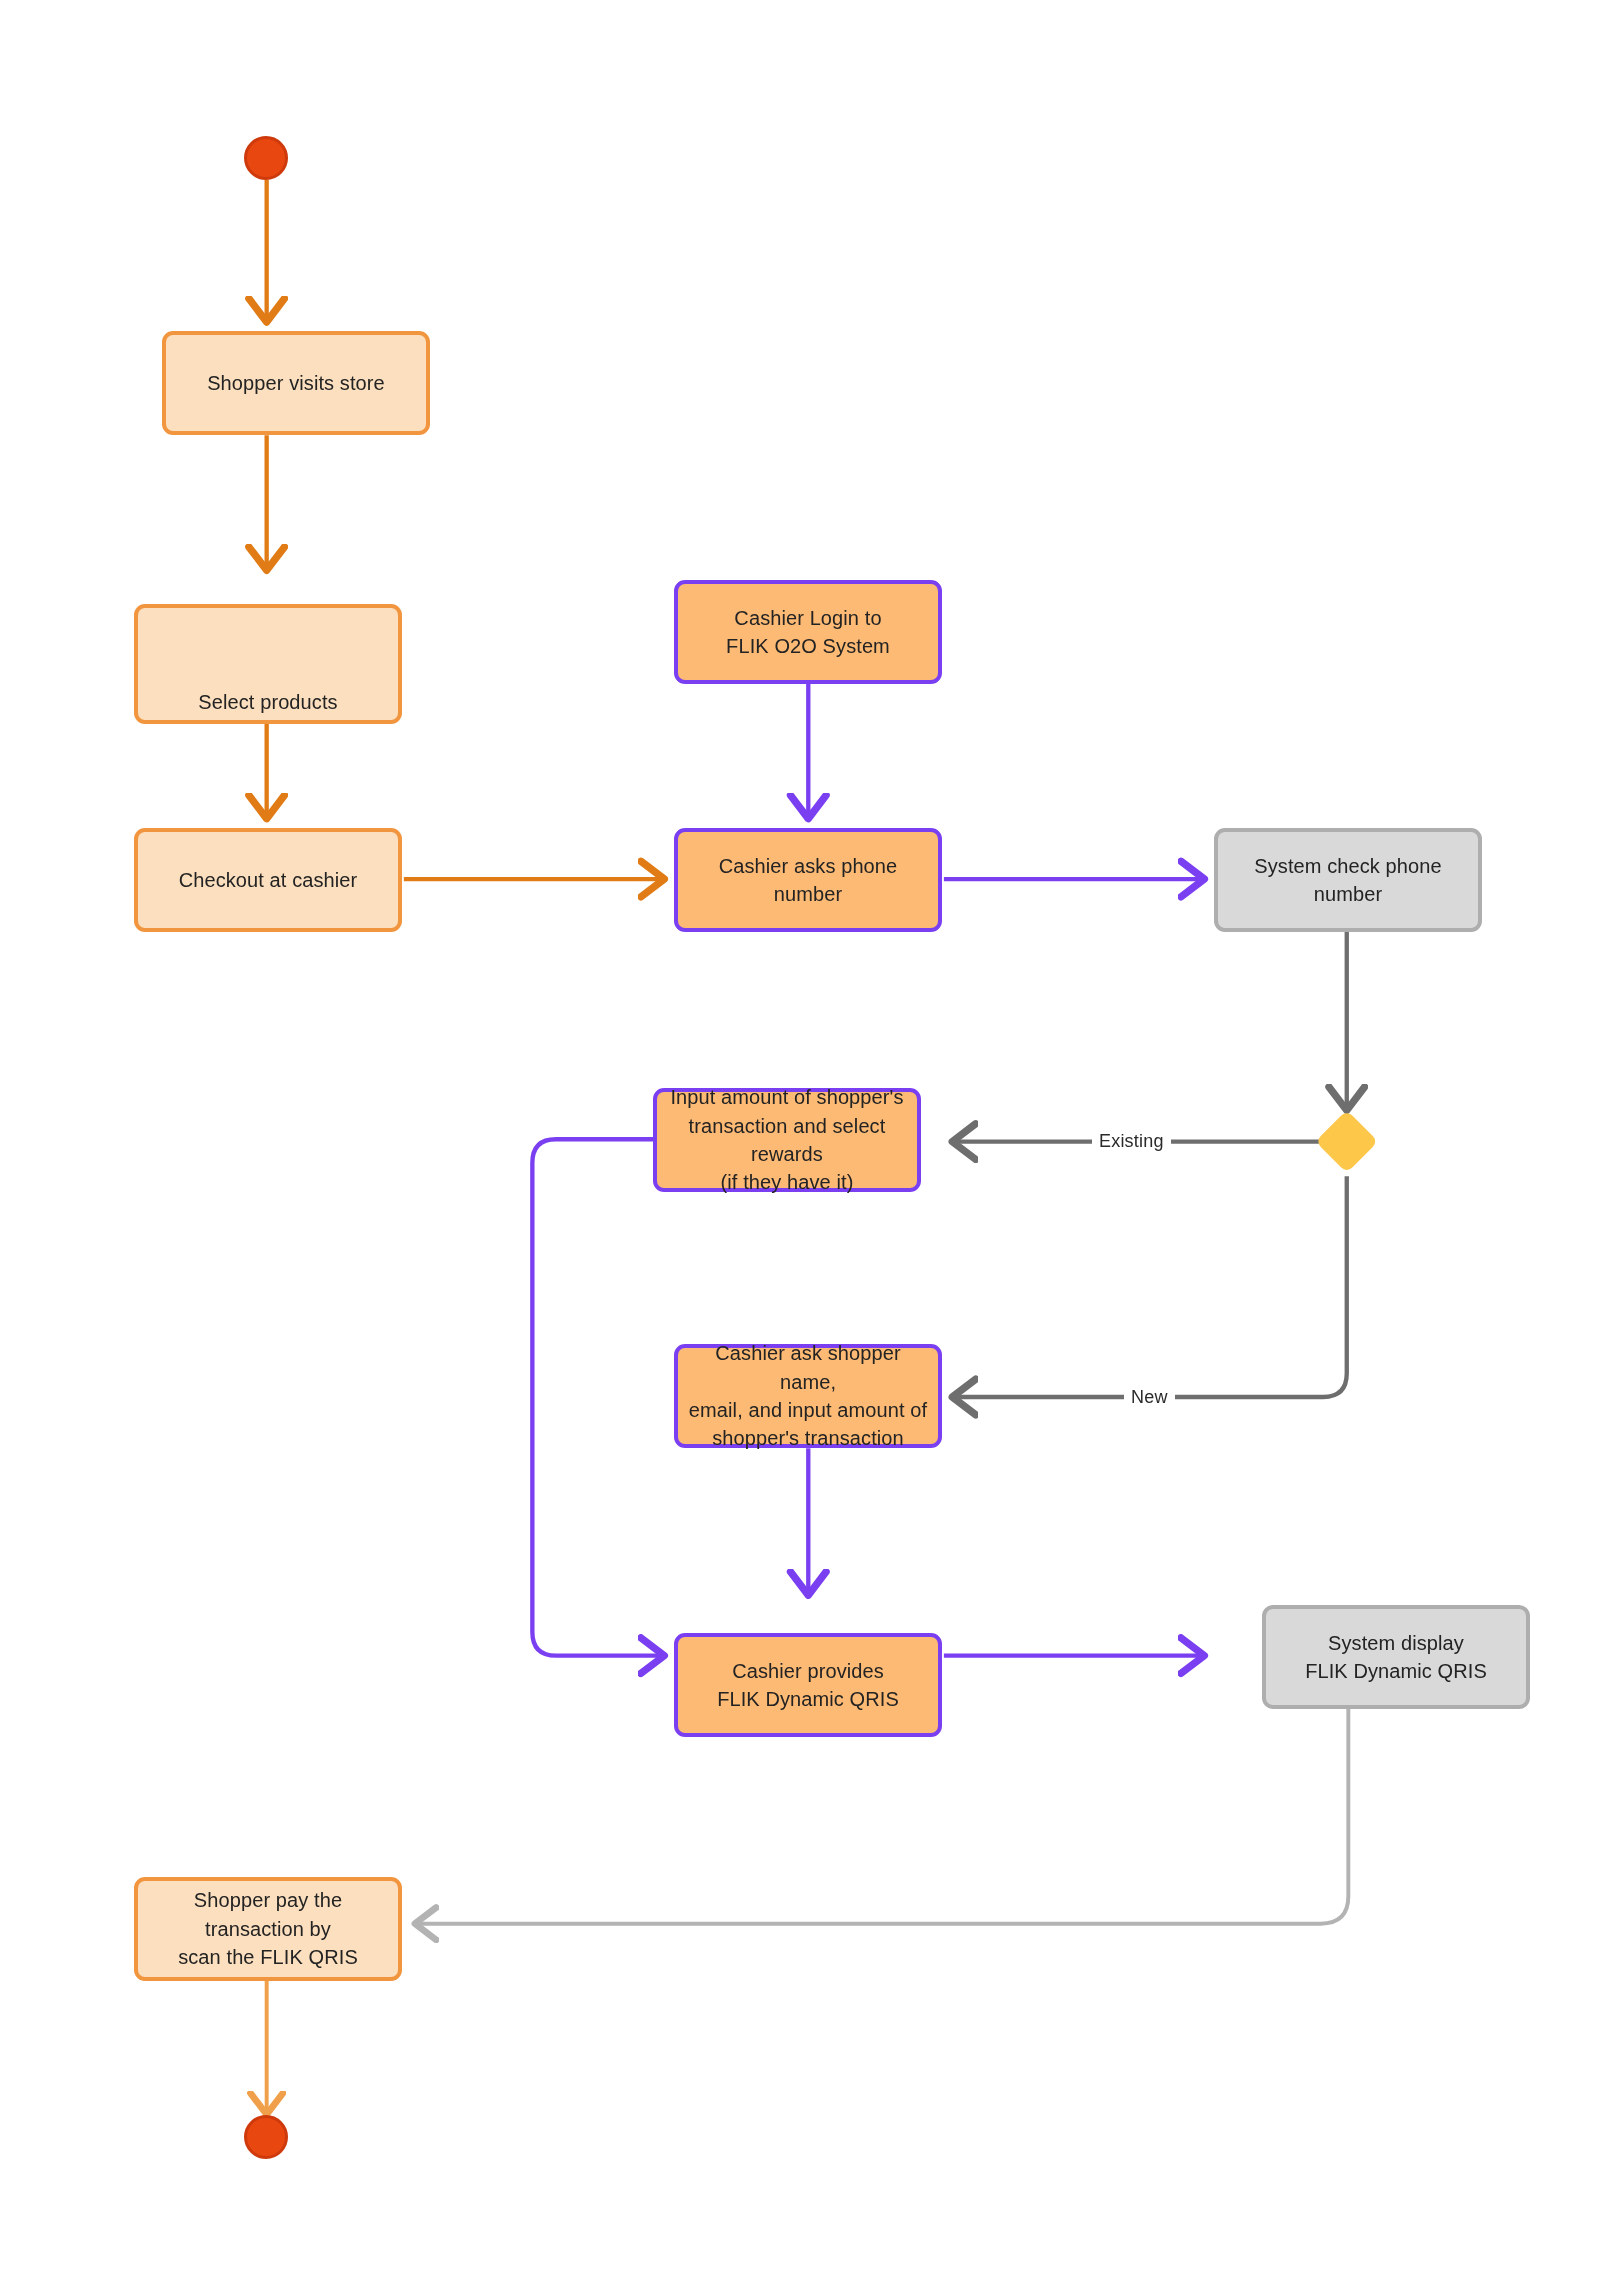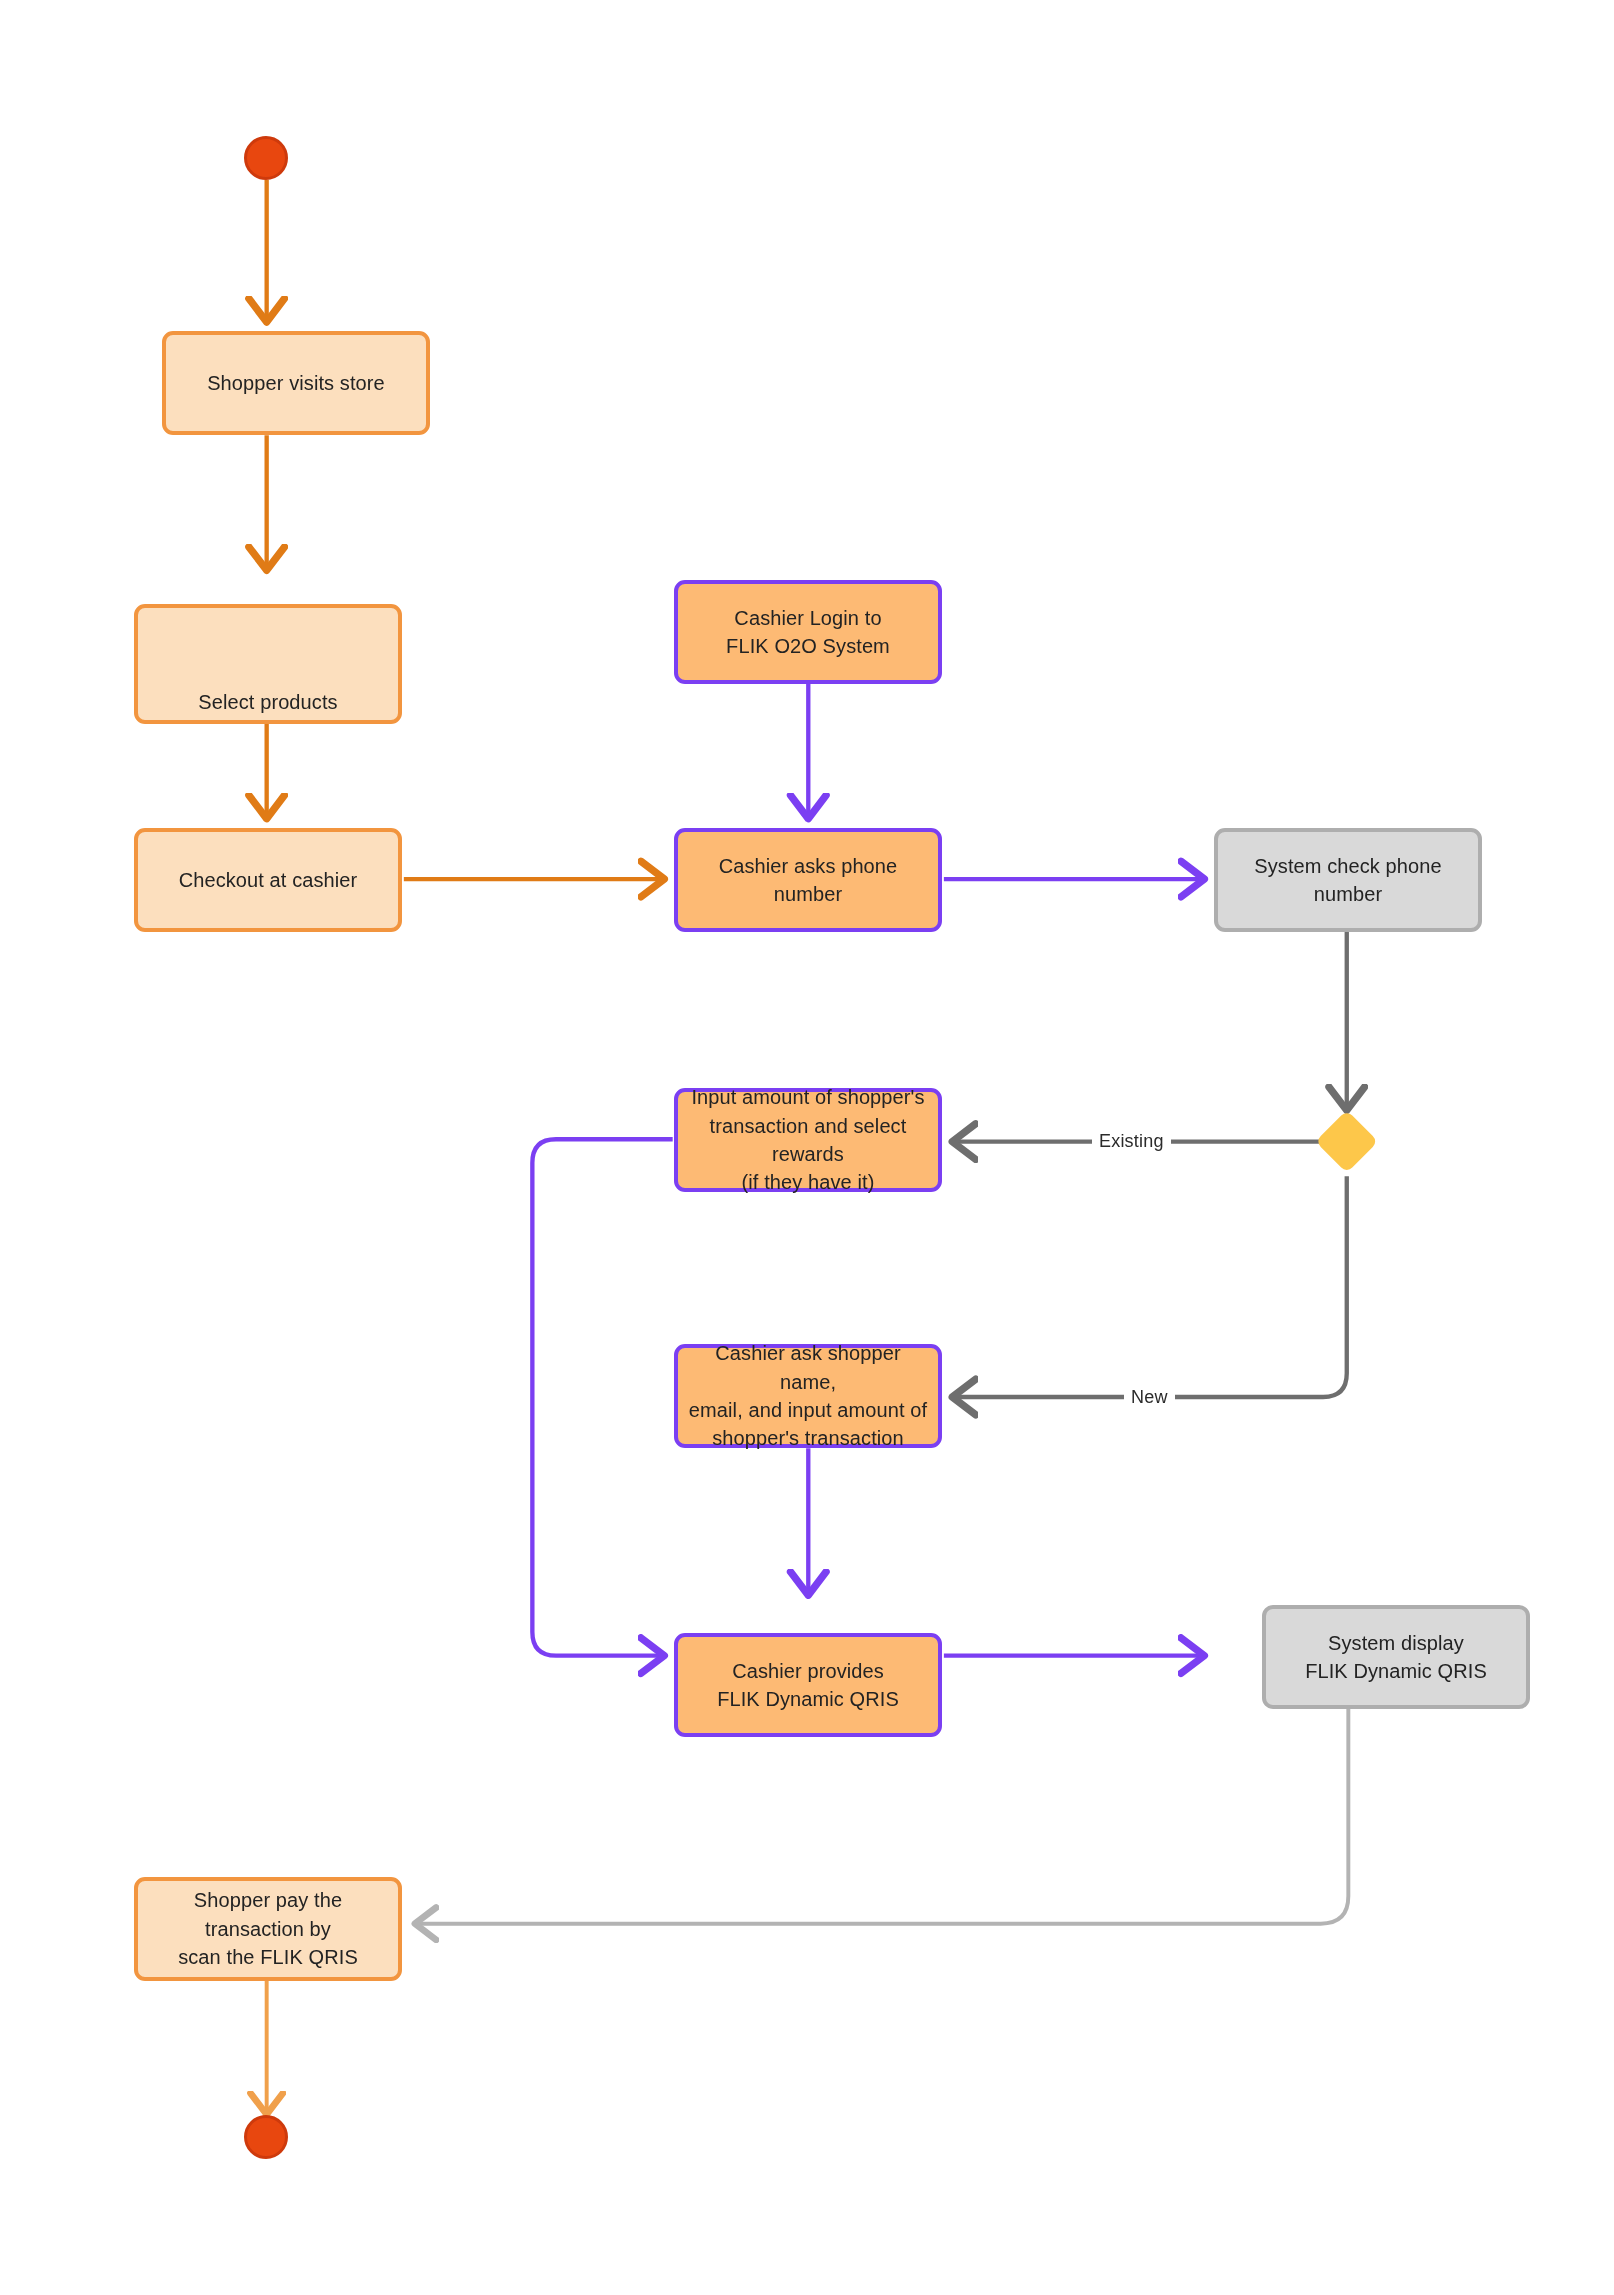--- a/index.html
+++ b/index.html
@@ -150,21 +150,21 @@
   </div>
 
   <div class="node node-purple" style="left:674px; top:828px; width:268px; height:104px;">
     <span class="lbl">Cashier asks phone number</span>
   </div>
 
   <div class="node node-gray" style="left:1214px; top:828px; width:268px; height:104px;">
     <span class="lbl">System check phone number</span>
   </div>
 
-  <div class="node node-purple" style="left:674px; top:1088px; width:268px; height:104px;">
+  <div class="node node-purple" style="left:653px; top:1088px; width:268px; height:104px;">
     <span class="lbl">Input amount of shopper's
 transaction and select rewards
 (if they have it)</span>
   </div>
 
   <div class="node node-purple" style="left:674px; top:1344px; width:268px; height:104px;">
     <span class="lbl">Cashier ask shopper name,
 email, and input amount of
 shopper's transaction</span>
   </div>

